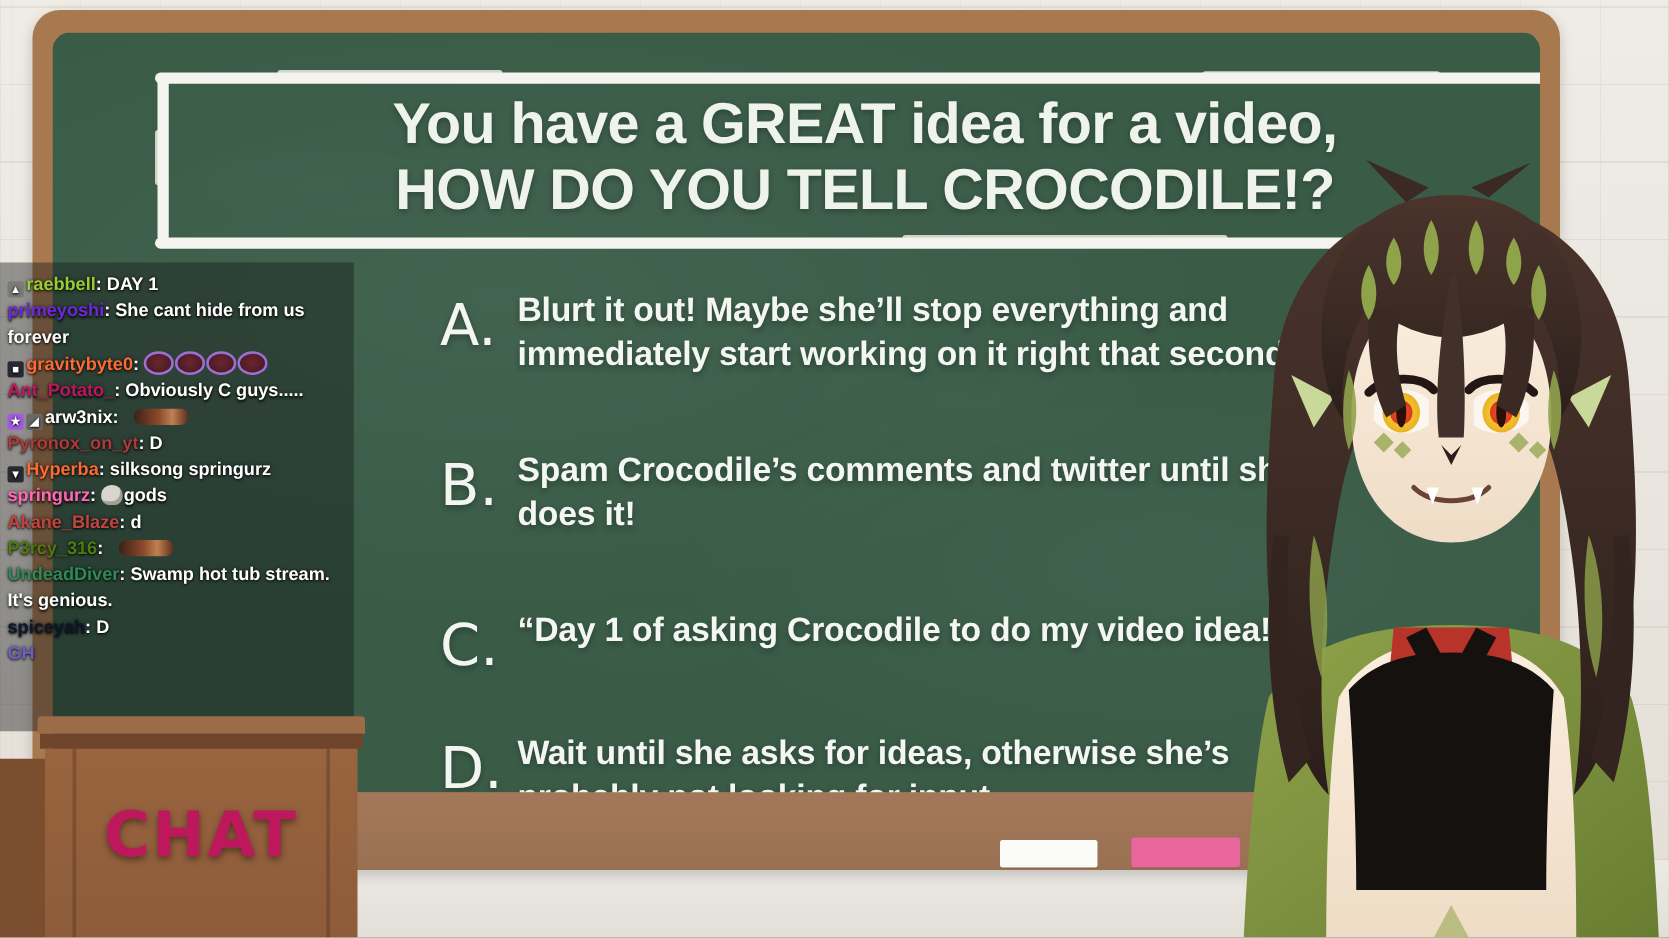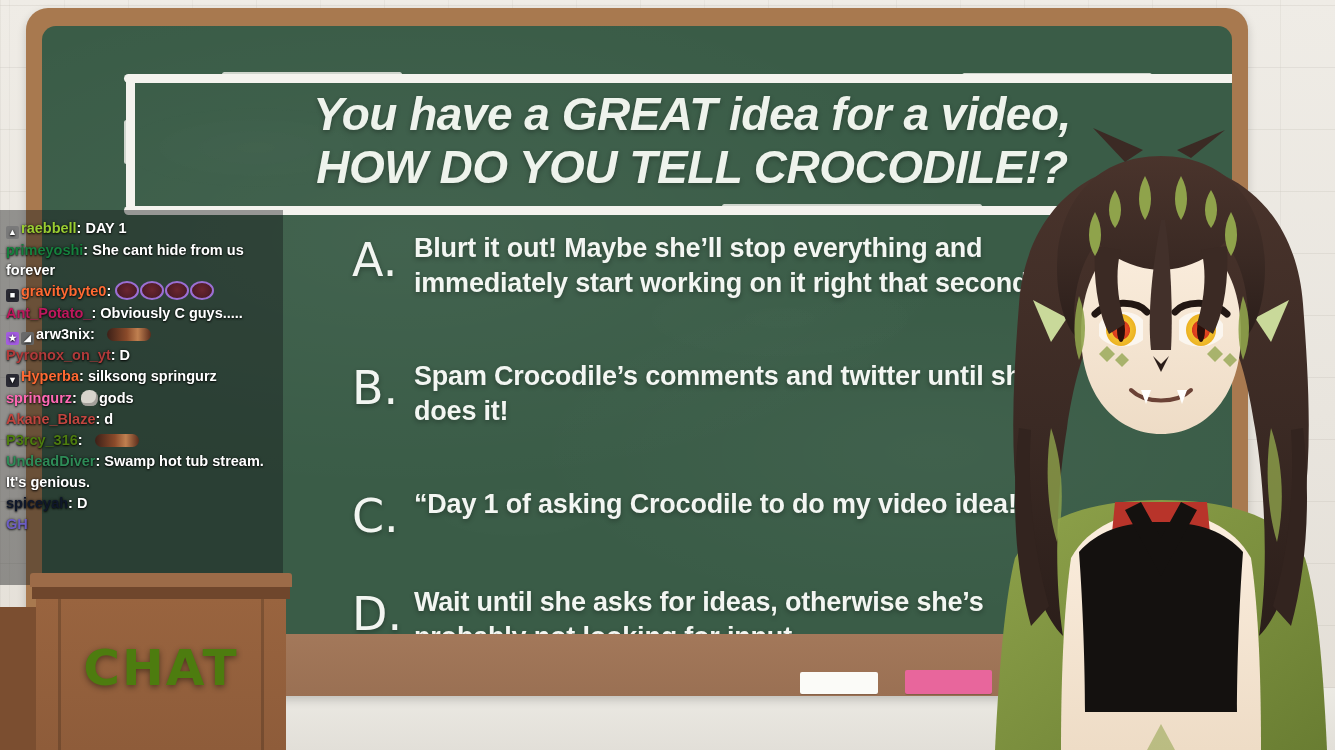--- a/index.html
+++ b/index.html
@@ -66,21 +66,21 @@
   .tray-item { position:absolute; border-radius:2px; }
   #chalk-white { left:800px; bottom:56px; width:78px; height:22px;
     background:#fbfbf8; box-shadow:0 1px 0 rgba(0,0,0,.12); }
   #eraser-pink { left:905px; bottom:56px; width:87px; height:24px;
     background:#e8669c; box-shadow:0 1px 0 rgba(0,0,0,.15); }
   #chalk-yellow { left:1007px; bottom:58px; width:16px; height:20px;
     background:#ead97f; }
 
   
   #title-box {
-    position:absolute; left:60px; top:34px; width:1180px; height:158px;font-style:italic;
+    position:absolute; left:60px; top:18px; width:1180px; height:158px;
   }
   .chalk-line { position:absolute; background:#f4f3ee; }
   .chalk-line.h { height:9px; border-radius:5px; }
   .chalk-line.v { width:9px; border-radius:5px; }
   #title-box .edge-top    { left:22px;  top:14px;   width:1140px; }
   #title-box .edge-bottom { left:22px;  top:146px;  width:1140px; }
   #title-box .edge-left   { left:24px;  top:16px;   height:134px; }
   
   .chalk-rough {
     position:absolute; background:#f4f3ee; opacity:.8; border-radius:4px;
@@ -194,21 +194,21 @@
   }
   #podium-body::before { left:22px; }
   #podium-body::after  { right:22px; }
   #podium-side {
     position:absolute; left:-30px; top:34px; width:36px; height:143px;
     background:#7b4e30;
   }
   #podium-label {
     position:absolute; left:0; right:0; top:66px;
     text-align:center;
-    color:#4d7c0f; font-size:50px; font-weight:bold;
+    color:#be185d; font-size:50px; font-weight:bold;
     font-family:"DejaVu Sans", sans-serif;
     letter-spacing:2px;
     text-shadow:0 2px 6px rgba(0,0,0,.45);
   }
 
   
   #avatar {
     position:absolute; right:-12px; bottom:0; width:372px; height:622px;
     pointer-events:none;
   }
@@ -392,21 +392,21 @@
   </g>
 </svg>
 
 <div id="chat-overlay">
 
   <div class="chat-msg">
     <span class="badge sub">▲</span><span class="chat-user" style="color:#9acd32">raebbell</span><span class="chat-colon">: </span><span>DAY 1</span>
   </div>
 
   <div class="chat-msg">
-    <span class="chat-user" style="color:#15803d">primeyoshi</span><span class="chat-colon">: </span><span>She cant hide from us forever</span>
+    <span class="chat-user" style="color:#6d28d9">primeyoshi</span><span class="chat-colon">: </span><span>She cant hide from us forever</span>
   </div>
 
   <div class="chat-msg">
     <span class="badge dark">■</span><span class="chat-user" style="color:#ff6a33">gravitybyte0</span><span class="chat-colon">: </span><span class="emote-purple"></span><span class="emote-purple"></span><span class="emote-purple"></span><span class="emote-purple"></span>
   </div>
 
 
   <div class="chat-msg">
     <span class="chat-user" style="color:#be185d">Ant_Potato_</span><span class="chat-colon">: </span><span>Obviously C guys.....</span>
   </div>

